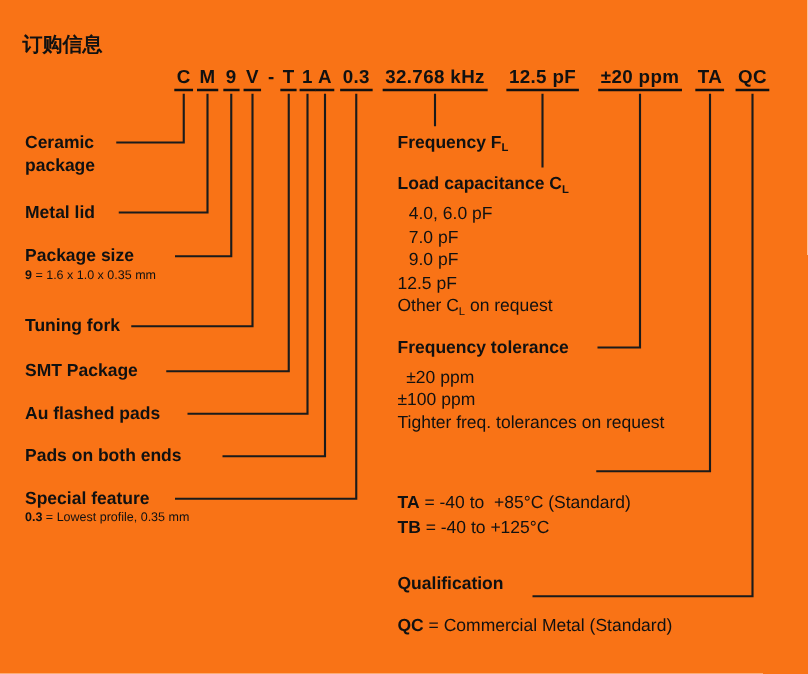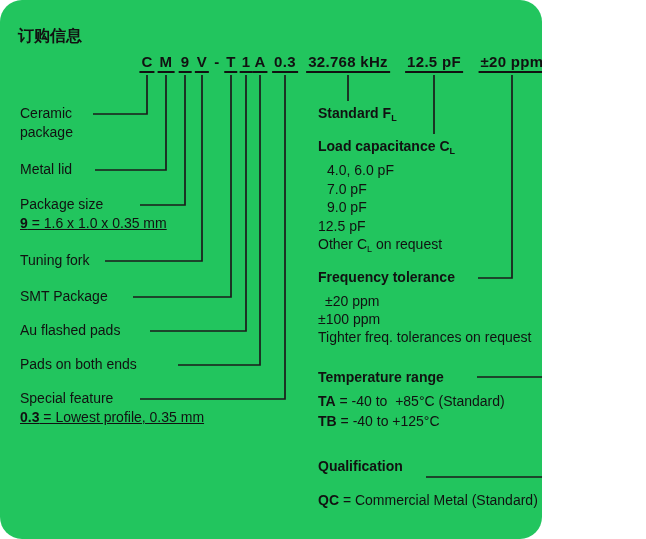--- a/index.html
+++ b/index.html
@@ -1,30 +1,30 @@
 <!DOCTYPE html>
 <html><head>
 <meta charset="utf-8">
 <style>
   html,body{margin:0;padding:0;background:#fff;}
   .canvas{
-    position:relative;width:542px;height:539px;background:#22c55e;
-    font-family:"Liberation Sans",sans-serif;color:#111;overflow:hidden;border-radius:22px;
+    position:relative;width:646px;height:539px;background:#f97316;
+    font-family:"Liberation Sans",sans-serif;color:#111;overflow:hidden;
   }
   .lines{position:absolute;left:0;top:0;}
   .lines polyline{fill:none;stroke:#1b1b1b;stroke-width:1.7;}
   .title{position:absolute;left:18px;top:26px;font-size:16px;font-weight:bold;white-space:pre;}
   .pnseg{
     position:absolute;top:53px;transform:translateX(-50%);
     font-size:15px;font-weight:bold;white-space:pre;letter-spacing:.3px;
     border-bottom:2px solid #111;padding:0 2px 1px 2px;
   }
   .pnseg.nounder{border-bottom:none;padding-bottom:3px;}
-  .llabel{position:absolute;left:20px;font-size:14px;font-weight:normal;line-height:19px;white-space:pre-line;}
-  .subline{position:absolute;left:20px;font-size:14px;font-weight:normal;white-space:pre;text-decoration:underline;}
+  .llabel{position:absolute;left:20px;font-size:14px;font-weight:bold;line-height:19px;white-space:pre-line;}
+  .subline{position:absolute;left:20px;font-size:10px;font-weight:normal;white-space:pre;}
   .subline b{font-weight:bold;}
   .rhead{position:absolute;left:318px;font-size:14px;font-weight:bold;white-space:pre;}
   .ritem{position:absolute;left:318px;font-size:14px;font-weight:normal;white-space:pre;}
   .ritem b{font-weight:bold;}
   .ind-a{padding-left:9px;}
   .ind-b{padding-left:7px;}
   sub.lsub{font-size:9px;line-height:0;vertical-align:-3px;letter-spacing:0;}
 </style>
 </head>
 <body>
@@ -71,34 +71,33 @@
   <div class="llabel" style="top:160px">Metal lid</div>
   <div class="llabel" style="top:195px">Package size</div>
   <div class="subline" style="top:215px"><b>9</b><span> = 1.6 x 1.0 x 0.35 mm</span></div>
   <div class="llabel" style="top:251px">Tuning fork</div>
   <div class="llabel" style="top:321px">Au flashed pads</div>
   <div class="llabel" style="top:287px">SMT Package</div>
   <div class="llabel" style="top:355px">Pads on both ends</div>
   <div class="llabel" style="top:389px">Special feature</div>
   <div class="subline" style="top:409px"><b>0.3</b><span> = Lowest profile, 0.35 mm</span></div>
 
-  <div class="rhead" style="top:105px"><span>Standard F</span><sub class="lsub">L</sub></div>
+  <div class="rhead" style="top:105px"><span>Frequency F</span><sub class="lsub">L</sub></div>
 
   <div class="rhead" style="top:138px"><span>Load capacitance C</span><sub class="lsub">L</sub></div>
   <div class="ritem ind-a" style="top:162px">4.0, 6.0 pF</div>
   <div class="ritem ind-a" style="top:181px">7.0 pF</div>
   <div class="ritem ind-a" style="top:199px">9.0 pF</div>
   <div class="ritem" style="top:218px">12.5 pF</div>
   <div class="ritem" style="top:236px"><span>Other C</span><sub class="lsub">L</sub><span> on request</span></div>
 
   <div class="rhead" style="top:269px">Frequency tolerance</div>
   <div class="ritem ind-b" style="top:293px">±20 ppm</div>
   <div class="ritem" style="top:311px">±100 ppm</div>
   <div class="ritem" style="top:329px">Tighter freq. tolerances on request</div>
 
-  <div class="rhead" style="top:369px">Temperature range</div>
   <div class="ritem" style="top:393px"><b>TA</b><span> = -40 to  +85°C (Standard)</span></div>
   <div class="ritem" style="top:413px"><b>TB</b><span> = -40 to +125°C</span></div>
 
   <div class="rhead" style="top:458px">Qualification</div>
   <div class="ritem" style="top:492px"><b>QC</b><span> = Commercial Metal (Standard)</span></div>
 
 </div>
 
 </body></html>

